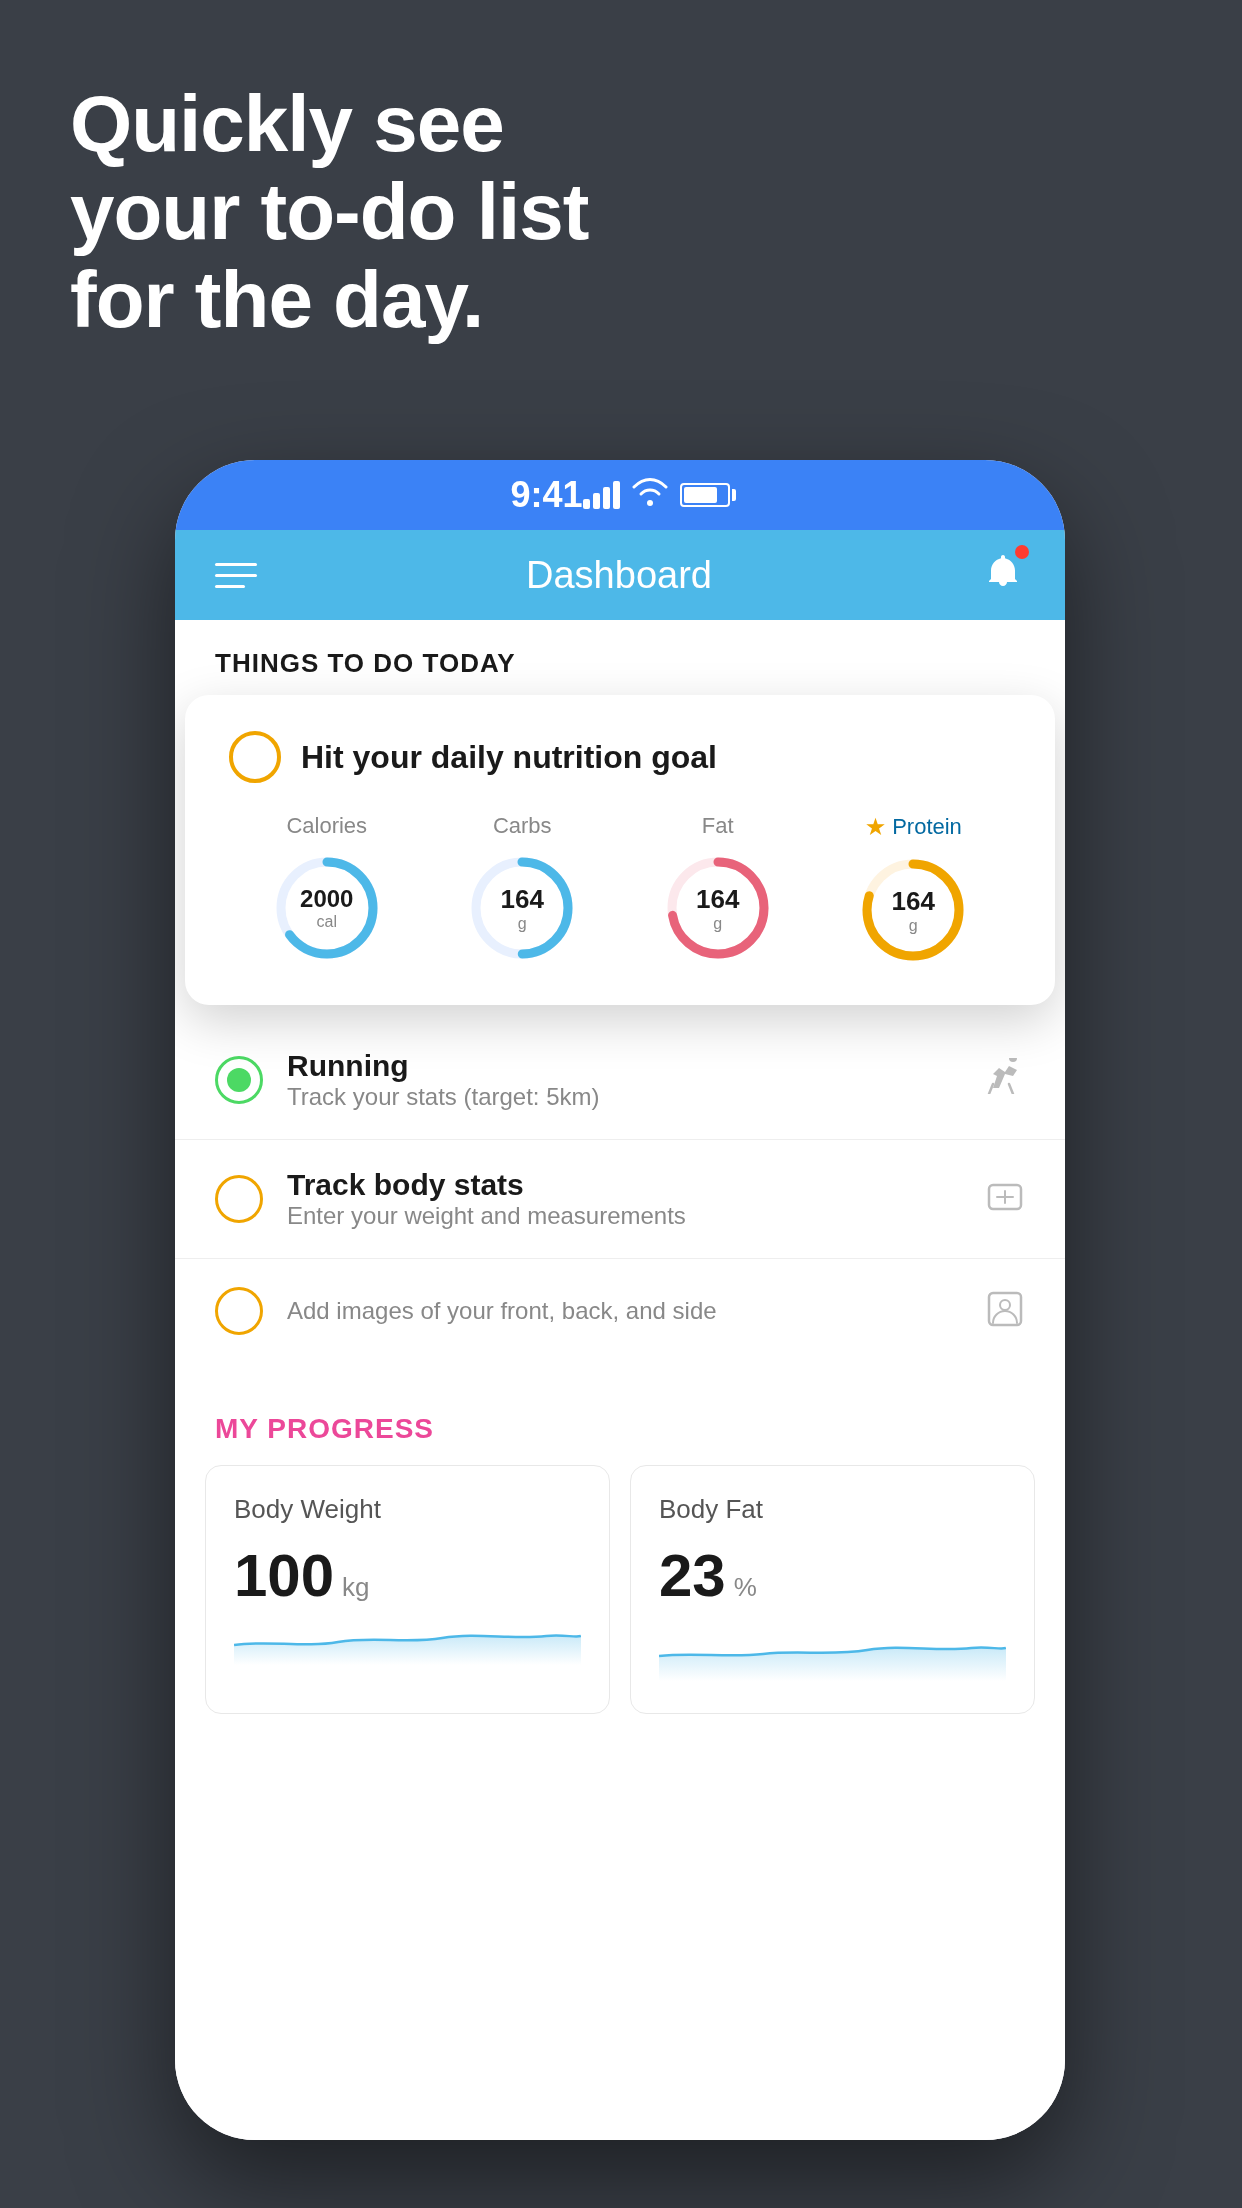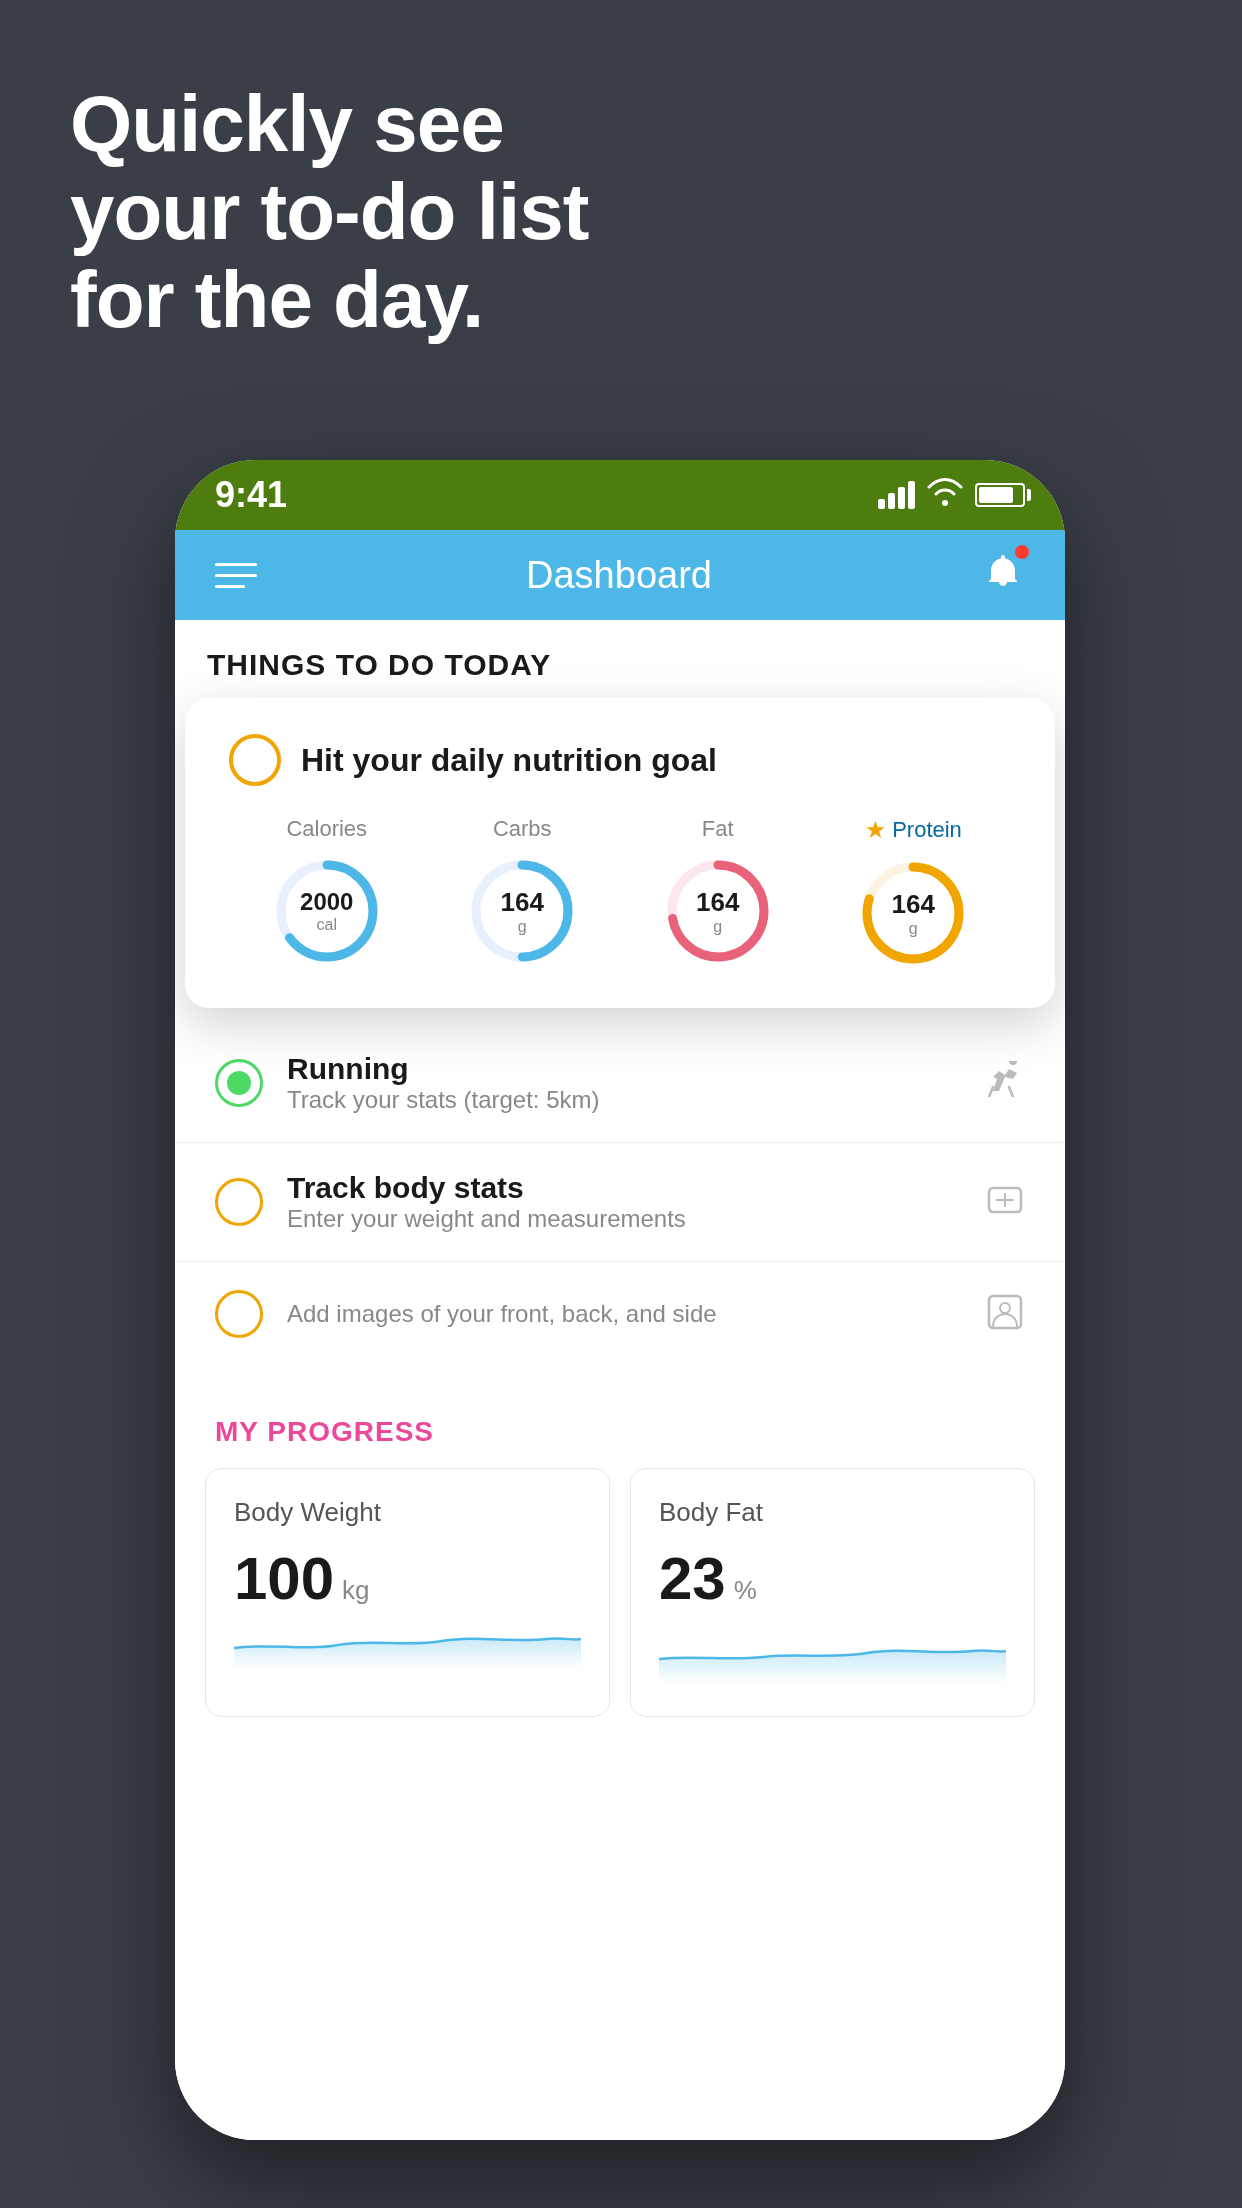--- a/index.html
+++ b/index.html
@@ -32,25 +32,25 @@
       width: 890px;
       height: 1680px;
       background: #f2f2f7;
       border-radius: 80px;
       overflow: hidden;
       box-shadow: 0 40px 100px rgba(0,0,0,0.5);
     }
 
     
     .status-bar {
-      background: #4d7c0f;
+      background: #3b82f6;
       height: 70px;
       display: flex;
       align-items: center;
-      justify-content: space-between;
+      justify-content: center;
       padding: 0 40px;
     }
 
     .status-time {
       color: #fff;
       font-size: 36px;
       font-weight: 600;
     }
 
     .status-icons {
@@ -246,21 +246,21 @@
         <svg width="44" height="44" viewBox="0 0 44 44" fill="none">
           <path d="M22 6c-1.1 0-2 .9-2 2v1.3C14.5 10.6 10 15.5 10 21.5V30l-2 2v1h28v-1l-2-2v-8.5c0-6-4.5-10.9-10-12.2V8c0-1.1-.9-2-2-2z" fill="#fff"></path>
           <path d="M18 33c0 2.2 1.8 4 4 4s4-1.8 4-4" fill="#fff"></path>
         </svg>
         <div class="bell-dot"></div>
       </div>
     </div>
 
     <div class="content">
 
-      <div style="padding: 28px 32px 0; font-size:30px; font-weight:800; color:#1a1a1a; letter-spacing:1px;">THINGS TO DO TODAY</div>
+      <div style="padding: 28px 40px 0; font-size:26px; font-weight:800; color:#1a1a1a; letter-spacing:1px;">THINGS TO DO TODAY</div>
 
       <div style="position:relative; margin: 4px -10px; z-index:10;">
         <div style="
           background:#fff;
           border-radius:24px;
           padding:36px 44px;
           margin: 16px 20px;
           box-shadow: 0 16px 50px rgba(0,0,0,0.18);
         ">
 

